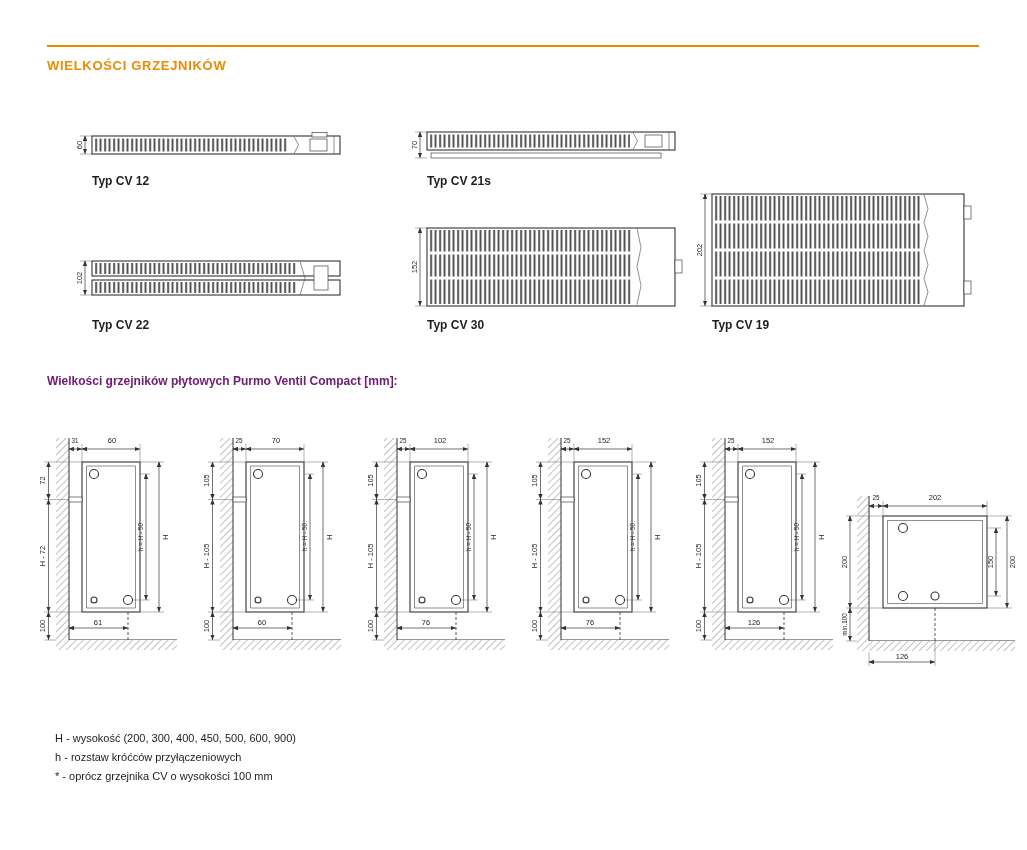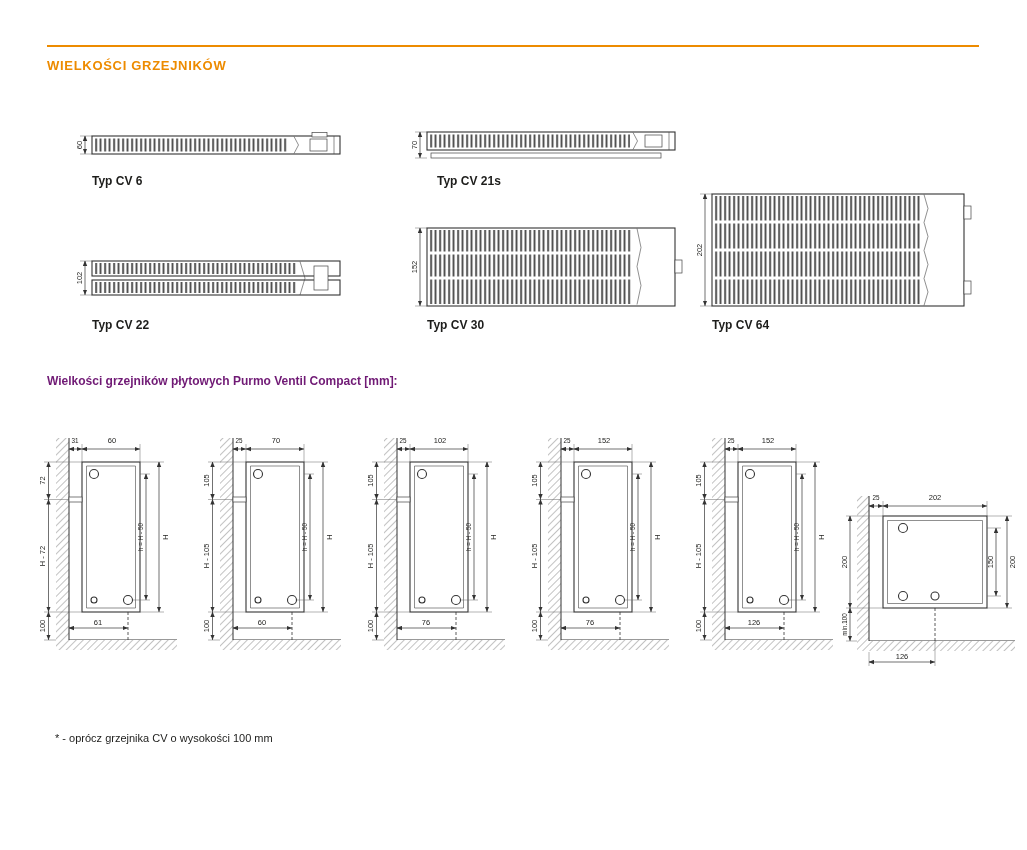--- a/index.html
+++ b/index.html
@@ -57,35 +57,35 @@
     <line class="x" x1="16" y1="28" x2="4" y2="28"></line>
     <line class="dim" x1="9" y1="10" x2="9" y2="28" marker-start="url(#aS)" marker-end="url(#aE)"></line>
     <text class="dt" x="5.5" y="19" transform="rotate(-90 5.5 19)">60</text>
     <rect class="body" x="16" y="10" width="248" height="18"></rect>
     <rect x="19" y="12.5" width="192" height="13" fill="url(#slats)"></rect>
     <path class="t" d="M218,10.5 l4.5,8.5 l-4.5,8.5"></path>
     <rect class="t2" x="236" y="6.5" width="15" height="4.5"></rect>
     <rect class="t2" x="234" y="13" width="17" height="12"></rect>
     <line class="t" x1="258" y1="10" x2="258" y2="28"></line>
   </svg>
-  <div class="type-label" style="left:92px;top:174px">Typ CV 6</div>
+  <div class="type-label" style="left:92px;top:174px">Typ CV 12</div>
 
   <svg class="abs" style="left:411px;top:122px" width="280" height="56" viewBox="0 0 280 56">
     <line class="x" x1="16" y1="10" x2="4" y2="10"></line>
     <line class="x" x1="16" y1="36" x2="4" y2="36"></line>
     <line class="dim" x1="9" y1="10" x2="9" y2="36" marker-start="url(#aS)" marker-end="url(#aE)"></line>
     <text class="dt" x="5.5" y="23" transform="rotate(-90 5.5 23)">70</text>
     <rect class="body" x="16" y="10" width="248" height="18"></rect>
     <rect x="19" y="12.5" width="200" height="13" fill="url(#slats)"></rect>
     <rect class="t2" x="20" y="31" width="230" height="5"></rect>
     <path class="t" d="M222,10.5 l4.5,8.5 l-4.5,8.5"></path>
     <rect class="t2" x="234" y="13" width="17" height="12"></rect>
     <line class="t" x1="258" y1="10" x2="258" y2="28"></line>
   </svg>
-  <div class="type-label" style="left:437px;top:174px">Typ CV 21s</div>
+  <div class="type-label" style="left:427px;top:174px">Typ CV 21s</div>
 
   <svg class="abs" style="left:76px;top:251px" width="280" height="64" viewBox="0 0 280 64">
     <line class="x" x1="16" y1="10" x2="4" y2="10"></line>
     <line class="x" x1="16" y1="44" x2="4" y2="44"></line>
     <line class="dim" x1="9" y1="10" x2="9" y2="44" marker-start="url(#aS)" marker-end="url(#aE)"></line>
     <text class="dt" x="5.5" y="27" transform="rotate(-90 5.5 27)">102</text>
     <rect class="body" x="16" y="10" width="248" height="15"></rect>
     <rect x="19" y="12" width="202" height="11" fill="url(#slats)"></rect>
     <rect class="body" x="16" y="29" width="248" height="15"></rect>
     <rect x="19" y="31" width="202" height="11" fill="url(#slats)"></rect>
@@ -115,21 +115,21 @@
     <text class="dt" x="5.5" y="66" transform="rotate(-90 5.5 66)">202</text>
     <rect class="body" x="16" y="10" width="252" height="112"></rect>
     <rect x="18" y="12" width="206" height="108" fill="url(#slats)"></rect>
     <rect x="18" y="36.5" width="206" height="3" fill="#fff"></rect>
     <rect x="18" y="64.5" width="206" height="3" fill="#fff"></rect>
     <rect x="18" y="92.5" width="206" height="3" fill="#fff"></rect>
     <path class="t" d="M228,10.5 l4,14 l-4,14 l4,14 l-4,14 l4,14 l-4,14 l4,13.5 l-4,13.5"></path>
     <rect class="t2" x="268" y="22" width="7" height="13"></rect>
     <rect class="t2" x="268" y="97" width="7" height="13"></rect>
   </svg>
-  <div class="type-label" style="left:712px;top:318px">Typ CV 64</div>
+  <div class="type-label" style="left:712px;top:318px">Typ CV 19</div>
 
   <div class="sec-title">Wielkości grzejników płytowych Purmo Ventil Compact [mm]:</div>
 
   <div class="diag-row" id="diagRow">
   <svg class="diag" width="140" height="240" viewBox="0 0 140 240">
     <rect x="16" y="10" width="13" height="202" fill="url(#hatch)"></rect>
     <line class="s" x1="29" y1="10" x2="29" y2="212"></line>
     <line class="s" x1="29" y1="212" x2="137" y2="212"></line>
     <rect x="16" y="212" width="121" height="10" fill="url(#hatch)"></rect>
     <rect class="body" x="42" y="34" width="58" height="150"></rect>
@@ -402,16 +402,18 @@
     <line class="x" x1="144" y1="30" x2="169" y2="30"></line>
     <line class="x" x1="144" y1="122" x2="169" y2="122"></line>
     <line class="dim" x1="164" y1="30" x2="164" y2="122" marker-start="url(#aS)" marker-end="url(#aE)"></line>
     <text class="dt" x="172" y="76" transform="rotate(-90 172 76)">200</text>
 
     <line class="dim" x1="26" y1="176" x2="92" y2="176" marker-start="url(#aS)" marker-end="url(#aE)"></line>
     <text class="dt" x="59" y="173">126</text>
   </svg>
 
   <div class="legend">
+    <div>H - wysokość (200, 300, 400, 450, 500, 600, 900)</div>
+    <div>h - rozstaw króćców przyłączeniowych</div>
     <div>* - oprócz grzejnika CV o wysokości 100 mm</div>
   </div>
 
 </div>
 
 </body></html>

